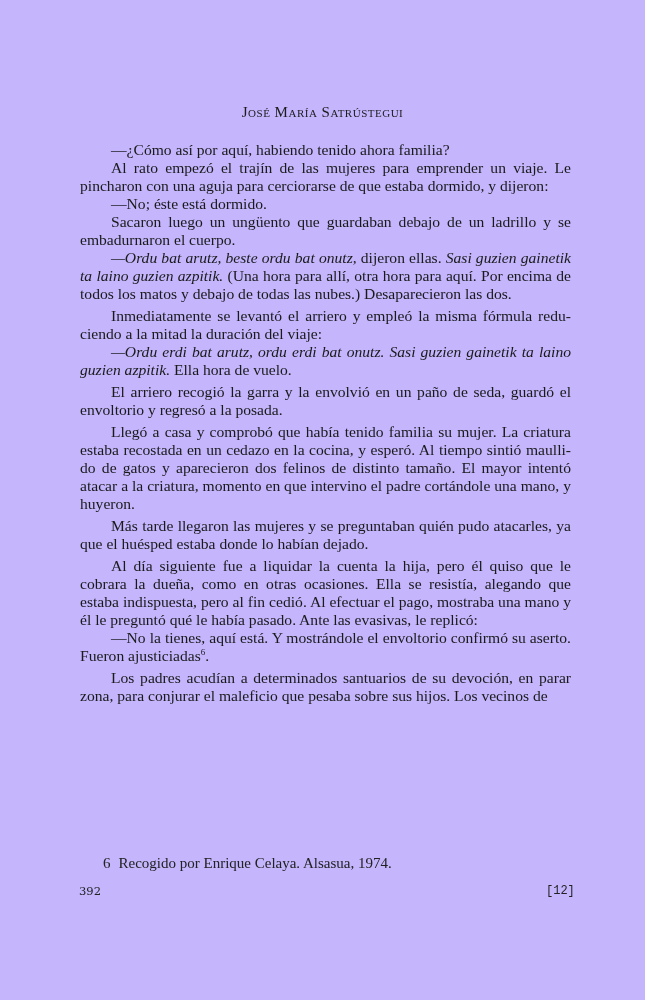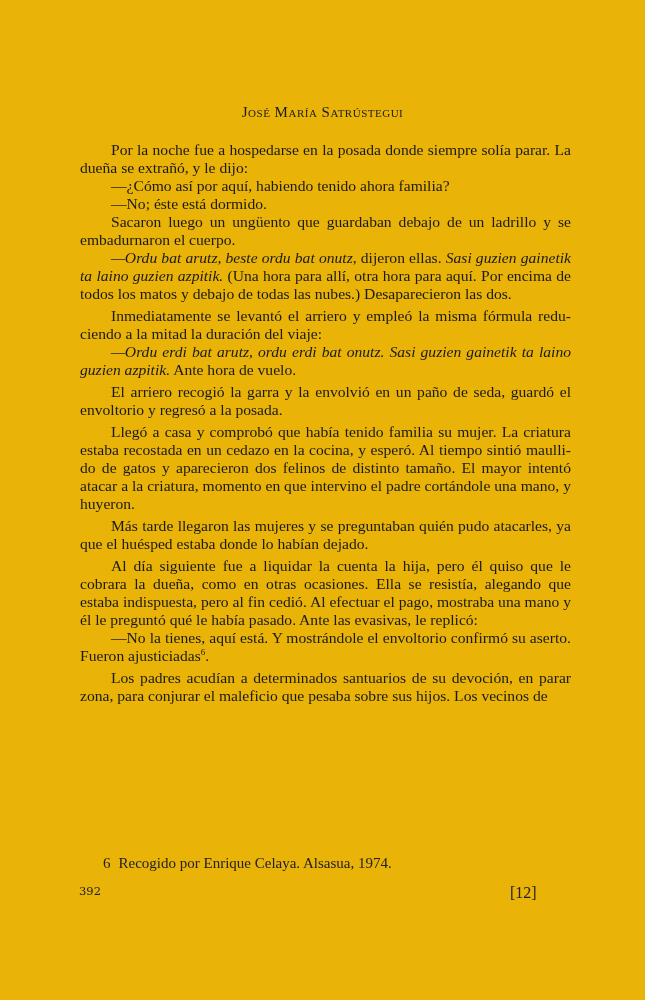--- a/index.html
+++ b/index.html
@@ -1,17 +1,17 @@
 <!DOCTYPE html>
 <html><head>
 <meta charset="utf-8">
 <style>
   html, body { margin: 0; padding: 0; background: #ffffff; }
   body { width: 645px; height: 1000px; position: relative; overflow: hidden; }
-  .page { position: absolute; left: 0; top: 0; width: 645px; height: 1000px; background: #eab308; }
+  .page { position: absolute; left: 0; top: 0; width: 645px; height: 1000px; background: #c4b5fd; }
   .running-head {
     position: absolute; top: 104px; left: 0; width: 645px; text-align: center;
     font-family: "Liberation Serif", "DejaVu Serif", serif; font-size: 15px;
     font-variant: small-caps; letter-spacing: 0.5px; color: #1c1c1c;
   }
   .body-text {
     position: absolute; top: 141px; left: 80px; width: 491px;
     font-family: "Liberation Serif", "DejaVu Serif", serif; font-size: 15.6px;
     line-height: 18px; color: #1a1a1a; text-align: justify;
   }
@@ -22,38 +22,38 @@
   .footnote {
     position: absolute; top: 855px; left: 103px;
     font-family: Liberation Serif, serif; font-size: 15px; color: #222;
   }
   .footnote .fn-num { margin-right: 8px; }
   .folio-left {
     position: absolute; top: 884px; left: 79px;
     font-family: "DejaVu Serif", serif; font-size: 11.5px; color: #222;
   }
   .folio-right {
-    position: absolute; top: 884px; left: 510px;
-    font-family: Liberation Serif, serif; font-size: 16px; color: #222;
+    position: absolute; top: 884px; left: 546px;
+    font-family: Liberation Mono, monospace; font-size: 12px; color: #222;
   }
 </style>
 </head>
 <body>
 
 <div class="page">
   <div class="running-head">José María Satrústegui</div>
 
   <div class="body-text">
-    <p class="tight">Por la noche fue a hospedarse en la posada donde siempre solía parar. La dueña se extrañó, y le dijo:</p>
     <p class="tight">—¿Cómo así por aquí, habiendo tenido ahora familia?</p>
+    <p class="tight">Al rato empezó el trajín de las mujeres para emprender un viaje. Le pincharon con una aguja para cerciorarse de que estaba dormido, y dijeron:</p>
     <p class="tight">—No; éste está dormido.</p>
     <p class="tight">Sacaron luego un ungüento que guardaban debajo de un ladrillo y se embadurnaron el cuerpo.</p>
     <p><i>—Ordu bat arutz, beste ordu bat onutz,</i><span> dijeron ellas. </span><i>Sasi guzien gainetik ta laino guzien azpitik.</i><span> (Una hora para allí, otra hora para aquí. Por encima de todos los matos y debajo de todas las nubes.) Desaparecieron las dos.</span></p>
     <p class="tight">Inmediatamente se levantó el arriero y empleó la misma fórmula redu­ciendo a la mitad la duración del viaje:</p>
-    <p><i>—Ordu erdi bat arutz, ordu erdi bat onutz. Sasi guzien gainetik ta laino guzien azpitik.</i><span> Ante hora de vuelo.</span></p>
+    <p><i>—Ordu erdi bat arutz, ordu erdi bat onutz. Sasi guzien gainetik ta laino guzien azpitik.</i><span> Ella hora de vuelo.</span></p>
     <p>El arriero recogió la garra y la envolvió en un paño de seda, guardó el envoltorio y regresó a la posada.</p>
     <p>Llegó a casa y comprobó que había tenido familia su mujer. La criatura estaba recostada en un cedazo en la cocina, y esperó. Al tiempo sintió maulli­do de gatos y aparecieron dos felinos de distinto tamaño. El mayor intentó atacar a la criatura, momento en que intervino el padre cortándole una mano, y huyeron.</p>
     <p>Más tarde llegaron las mujeres y se preguntaban quién pudo atacarles, ya que el huésped estaba donde lo habían dejado.</p>
     <p class="tight">Al día siguiente fue a liquidar la cuenta la hija, pero él quiso que le cobrara la dueña, como en otras ocasiones. Ella se resistía, alegando que estaba indispuesta, pero al fin cedió. Al efectuar el pago, mostraba una mano y él le preguntó qué le había pasado. Ante las evasivas, le replicó:</p>
     <p><span>—No la tienes, aquí está. Y mostrándole el envoltorio confirmó su aserto. Fueron ajusticiadas</span><sup>6</sup><span>.</span></p>
     <p>Los padres acudían a determinados santuarios de su devoción, en parar zona, para conjurar el maleficio que pesaba sobre sus hijos. Los vecinos de</p>
   </div>
 
   <div class="footnote">
     <span class="fn-num">6</span><span>Recogido por Enrique Celaya. Alsasua, 1974.</span>

